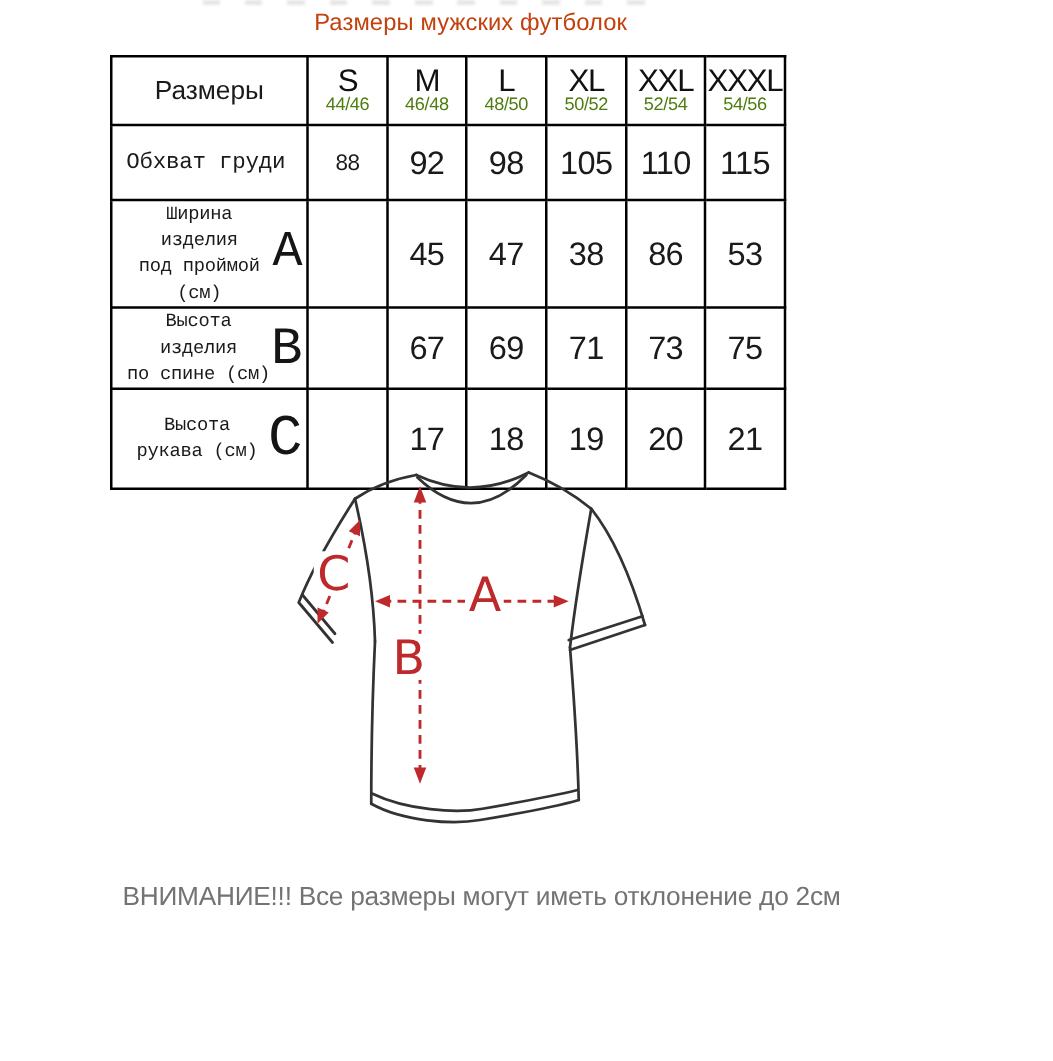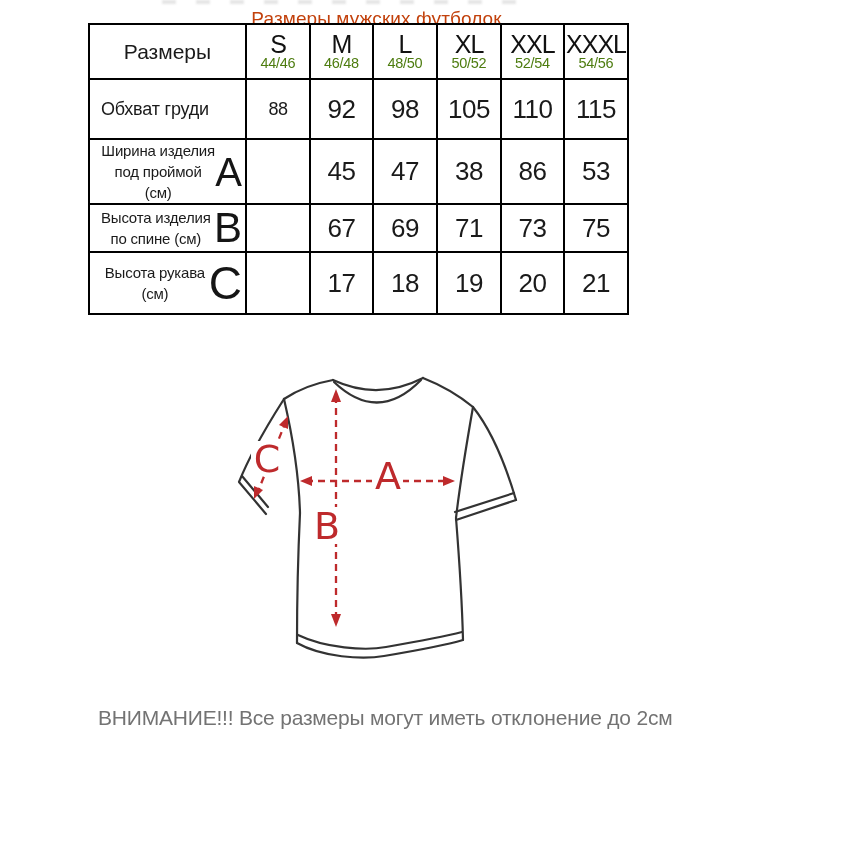--- a/index.html
+++ b/index.html
@@ -7,28 +7,28 @@
   .page{position:relative;width:842px;height:849px;background:#fff;overflow:hidden;}
 
   
   .top-artifact{position:absolute;top:0;left:162px;width:356px;height:4px;opacity:.55;
     background:repeating-linear-gradient(90deg,rgba(120,120,120,.35) 0 14px,transparent 14px 34px);
     filter:blur(1.2px);}
 
   .title{position:absolute;top:8px;left:88px;width:577px;text-align:center;
     font-size:19px;color:#c2410c;letter-spacing:.1px;}
 
-  table.size-table{position:absolute;top:23px;left:88px;border-collapse:collapse;table-layout:fixed;background:#fff;}
+  table.size-table{position:absolute;top:44px;left:88px;border-collapse:collapse;table-layout:fixed;background:#fff;}
   table.size-table td{border:2px solid #000;padding:0;vertical-align:middle;text-align:center;overflow:hidden;}
 
   .corner-cell{font-size:21px;}
   .size-letter{font-size:25px;line-height:24px;letter-spacing:-1px;color:#111;}
   .size-range{font-size:14.5px;line-height:15px;letter-spacing:-.3px;color:#4d7c0f;}
 
-  .label-cell{text-align:right;}
+  .label-cell{text-align:right;font-family:Liberation Mono, monospace;}
   .label-flex{display:flex;align-items:center;justify-content:space-between;padding:0 3px 0 11px;}
   .label-lines{display:flex;flex-direction:column;justify-content:center;}
   .label-line{font-size:15px;line-height:21px;letter-spacing:-.2px;}
   .label-big{font-size:18px;letter-spacing:-.2px;}
   .dim-letter{font-size:40px;line-height:1;color:#151515;}
   .dim-letter.letter-b{font-size:42px;}
   .dim-letter.letter-c{font-size:46px;}
 
   .num-cell{font-size:26px;letter-spacing:-.5px;}
   .num-small{font-size:18px;}
@@ -131,21 +131,21 @@
         </div>
       </td>
       <td class="num-cell"></td>
       <td class="num-cell">67</td>
       <td class="num-cell">69</td>
       <td class="num-cell">71</td>
       <td class="num-cell">73</td>
       <td class="num-cell">75</td>
     </tr>
 
-    <tr style="height:62px">
+    <tr style="height:80px">
       <td class="label-cell">
         <div class="label-flex">
           <div class="label-lines">
             <span class="label-line">Высота рукава (см)</span>
           </div>
           <span class="dim-letter letter-c">C</span>
         </div>
       </td>
       <td class="num-cell"></td>
       <td class="num-cell">17</td>

